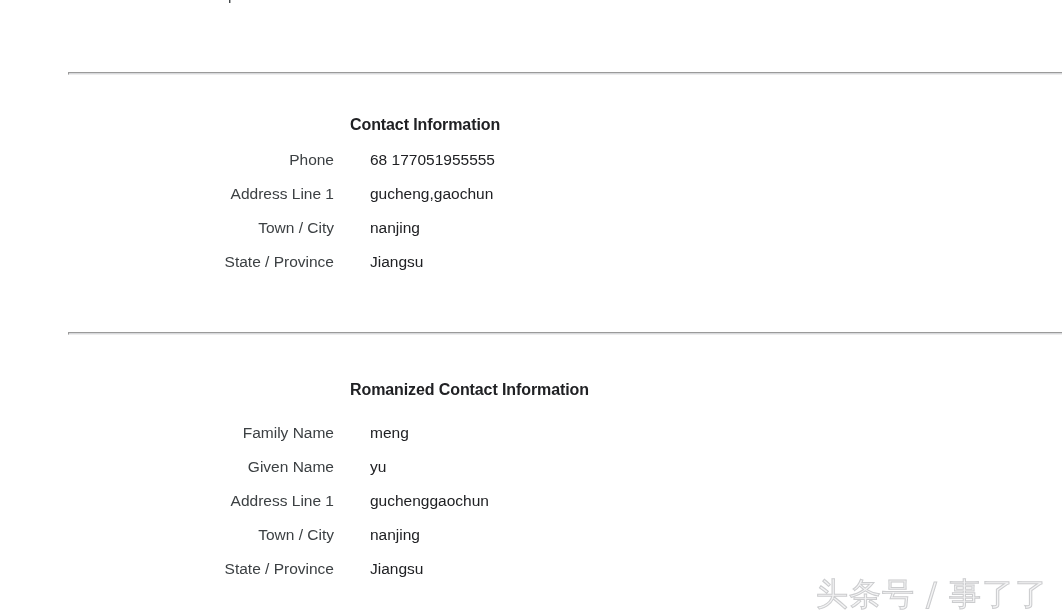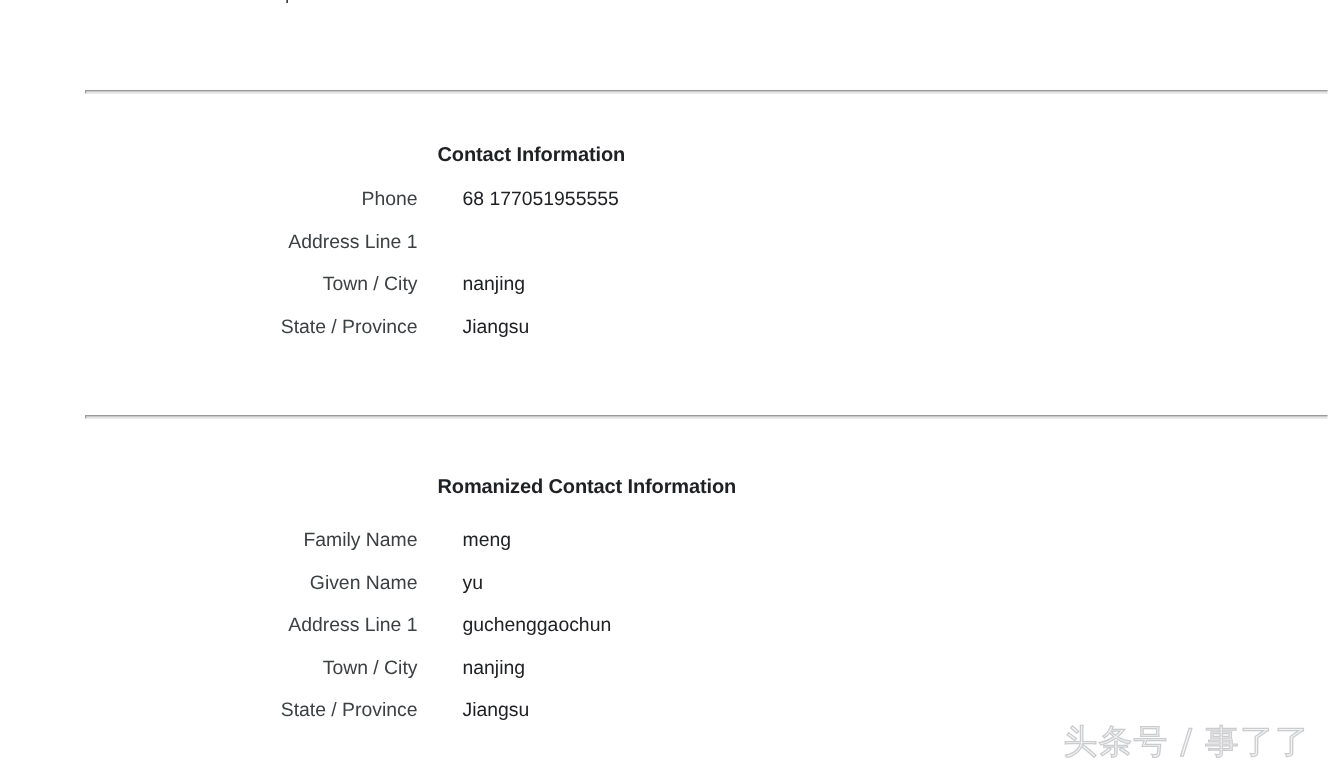--- a/index.html
+++ b/index.html
@@ -87,21 +87,21 @@
   
   .sec-clipped .field-row { height: 34px; }
   .sec-clipped .field-value,
   .sec-clipped .field-label { color: #3c4043; }
 
   
   .watermark {
     position: absolute;
     right: 14px;
     bottom: 2px;
-    font-size: 27px;
+    font-size: 32px;
     line-height: 32px;
     font-family: "DejaVu Sans", sans-serif;
     color: #f4f4f5;
     letter-spacing: 1px;
     white-space: nowrap;
     -webkit-text-stroke: 1px #c9cacc;
     text-shadow: 0 1px 0 #ffffff;
     opacity: 0.95;
     user-select: none;
   }
@@ -124,20 +124,21 @@
 
   <div class="section sec-contact">
     <h2 class="section-heading">Contact Information</h2>
     <div class="fields">
       <div class="field-row">
         <div class="field-label">Phone</div>
         <div class="field-value">68 177051955555</div>
       </div>
       <div class="field-row">
         <div class="field-label">Address Line 1</div>
+        <div class="field-value">gucheng,gaochun</div>
       </div>
       <div class="field-row">
         <div class="field-label">Town / City</div>
         <div class="field-value">nanjing</div>
       </div>
       <div class="field-row">
         <div class="field-label">State / Province</div>
         <div class="field-value">Jiangsu</div>
       </div>
     </div>

